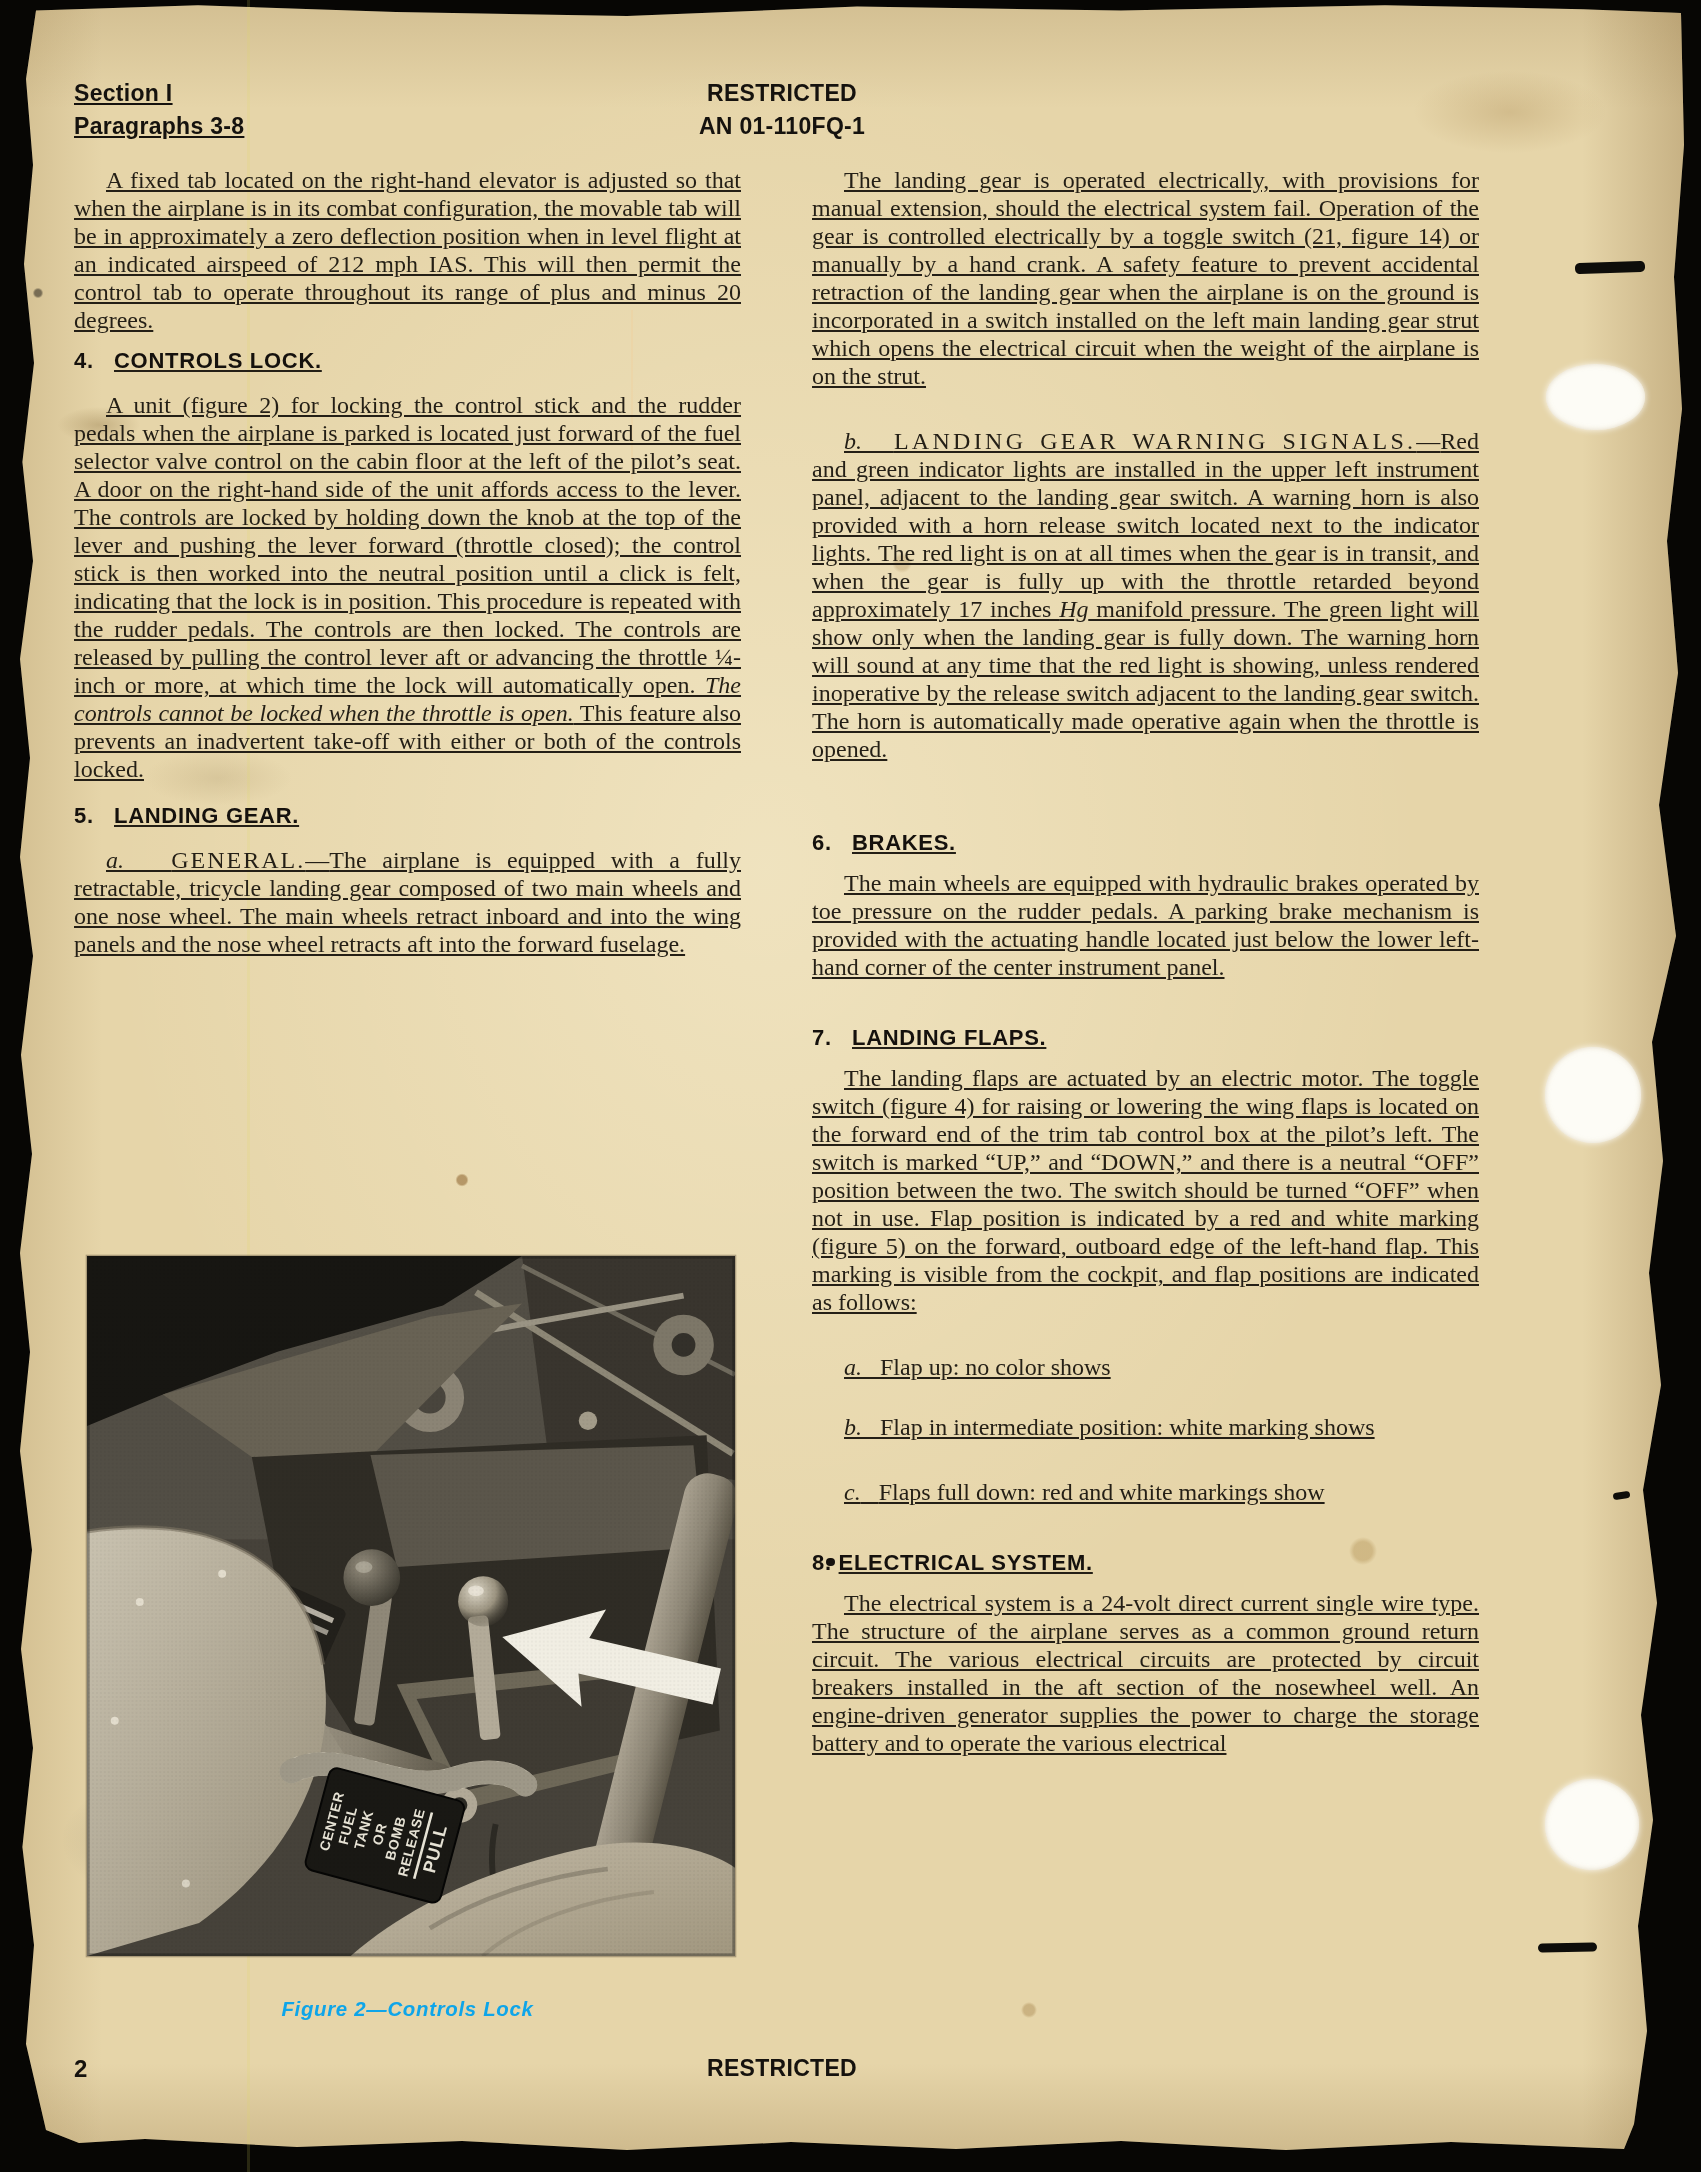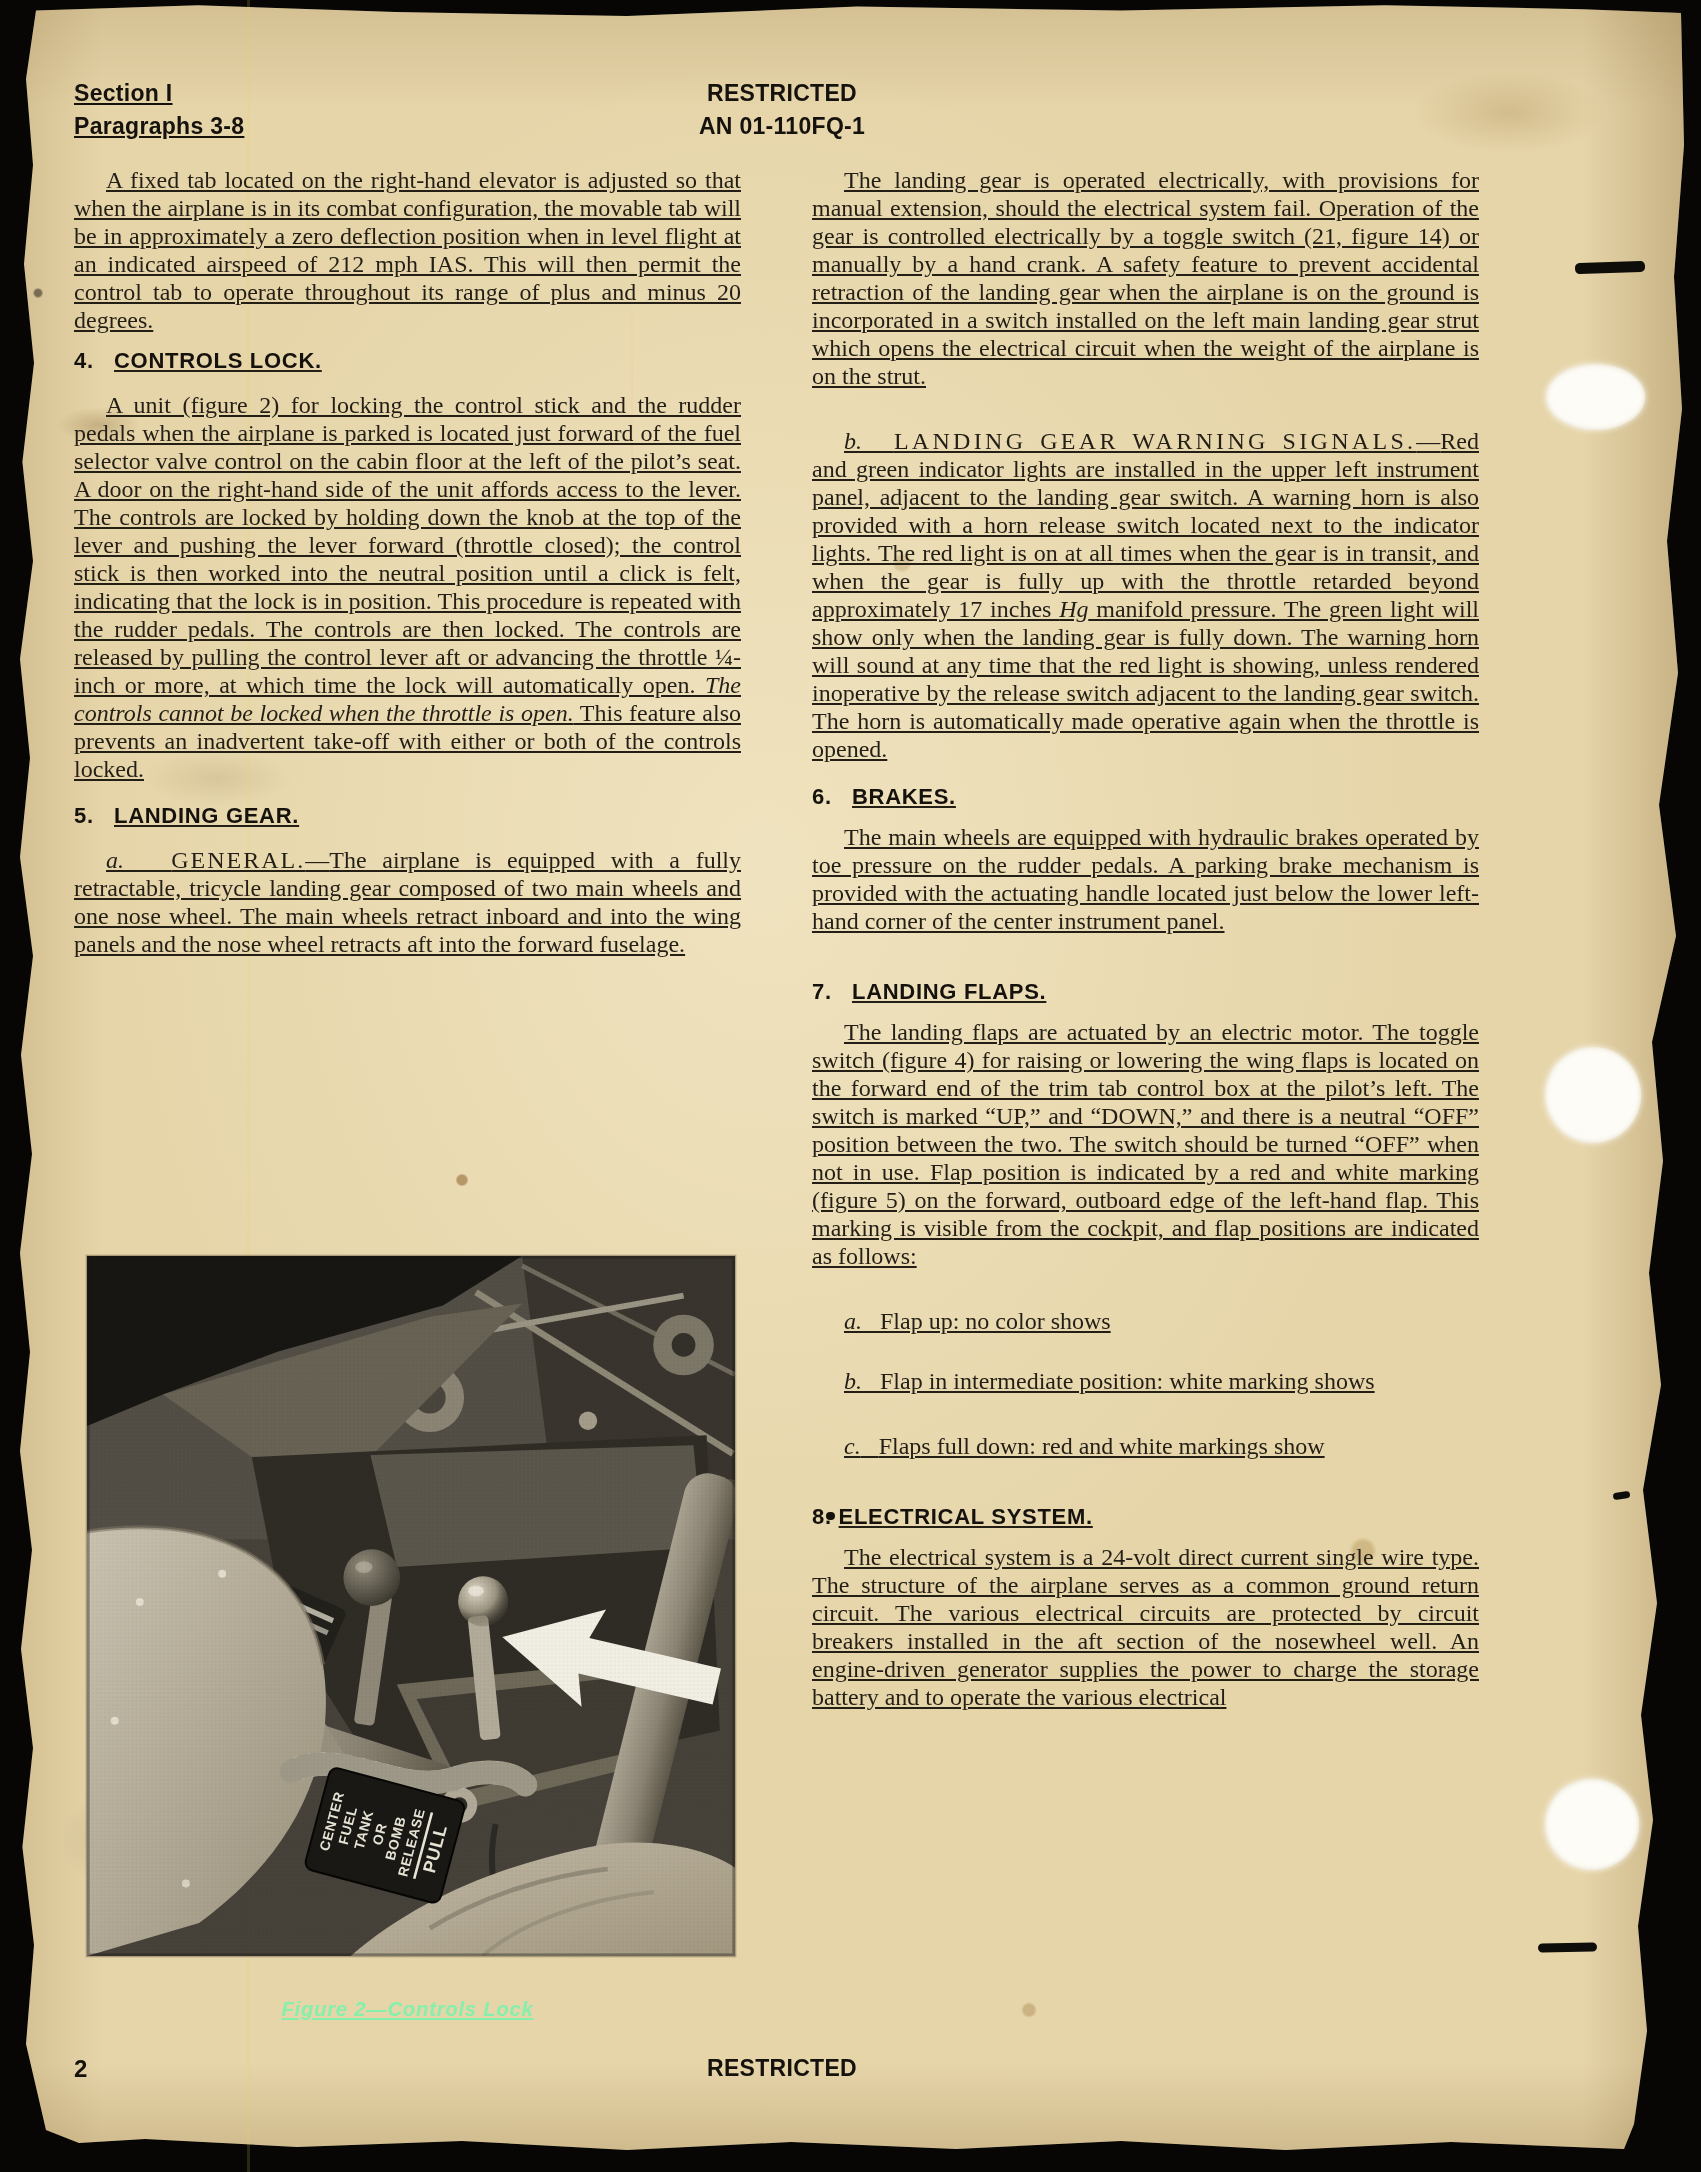--- a/index.html
+++ b/index.html
@@ -44,27 +44,27 @@
         box-shadow:0 0 6.6px rgba(255,255,255,.9), inset 0 0 5.3px rgba(205,190,155,.55);}
   .mark{position:absolute;background:#0e0d0a;border-radius:4.6px;}
   
   .hdr{position:absolute;font:700 23px/33px "Liberation Sans","DejaVu Sans",sans-serif;color:#15120e;letter-spacing:0.3px;}
   .col{position:absolute;width:667px;text-align:justify;font:400 24px/28px "Liberation Serif","DejaVu Serif",serif;
        color:#241f16;text-decoration:underline;}
   .para{margin:0;text-indent:32px;}
   .h{font:700 22px/29px "Liberation Sans","DejaVu Sans",sans-serif;letter-spacing:0.7px;color:#15110d;text-align:left;text-indent:0;}
   .h .num{display:inline-block;min-width:40px;}
   .mt36{margin-top:16px}.mt40{margin-top:12px}.mt44{margin-top:18px}.mt48{margin-top:32px}
-  .mt56{margin-top:37px}.mt64{margin-top:42px}.mt72{margin-top:19px}
+  .mt56{margin-top:37px}.mt64{margin-top:42px}.mt72{margin-top:65px}
   .it{font-style:italic;}
   .capslabel{letter-spacing:3.3px;}
   .capslabel2{letter-spacing:2px;}
   .stray-dot{display:inline-block;width:8.6px;height:8.6px;border-radius:50%;background:#15110d;vertical-align:middle;margin:0 4px 4px -26px;}
   .caption{position:absolute;left:74px;width:667px;top:1997px;text-align:center;
-           font:700 italic 20.4px/25px "Liberation Sans","DejaVu Sans",sans-serif;color:#86efac;letter-spacing:0.7px;text-decoration:underline;}
+           font:700 italic 20.4px/25px "Liberation Sans","DejaVu Sans",sans-serif;color:#0ea5e9;letter-spacing:0.7px;}
   .footer-num{position:absolute;left:74px;top:2056px;font:700 24px/26px "Liberation Sans","DejaVu Sans",sans-serif;color:#15120e;}
   .footer-restricted{position:absolute;left:650px;width:264px;top:2055px;text-align:center;
            font:700 23px/26px "Liberation Sans","DejaVu Sans",sans-serif;color:#15120e;letter-spacing:0.3px;}
   .photo{position:absolute;left:87px;top:1256px;width:648px;height:700px;box-shadow:0 0 0 1.3px rgba(60,50,35,.35);}
 </style>
 </head>
 <body>
 
 <div class="paper"></div>
 <div class="stains"></div>

